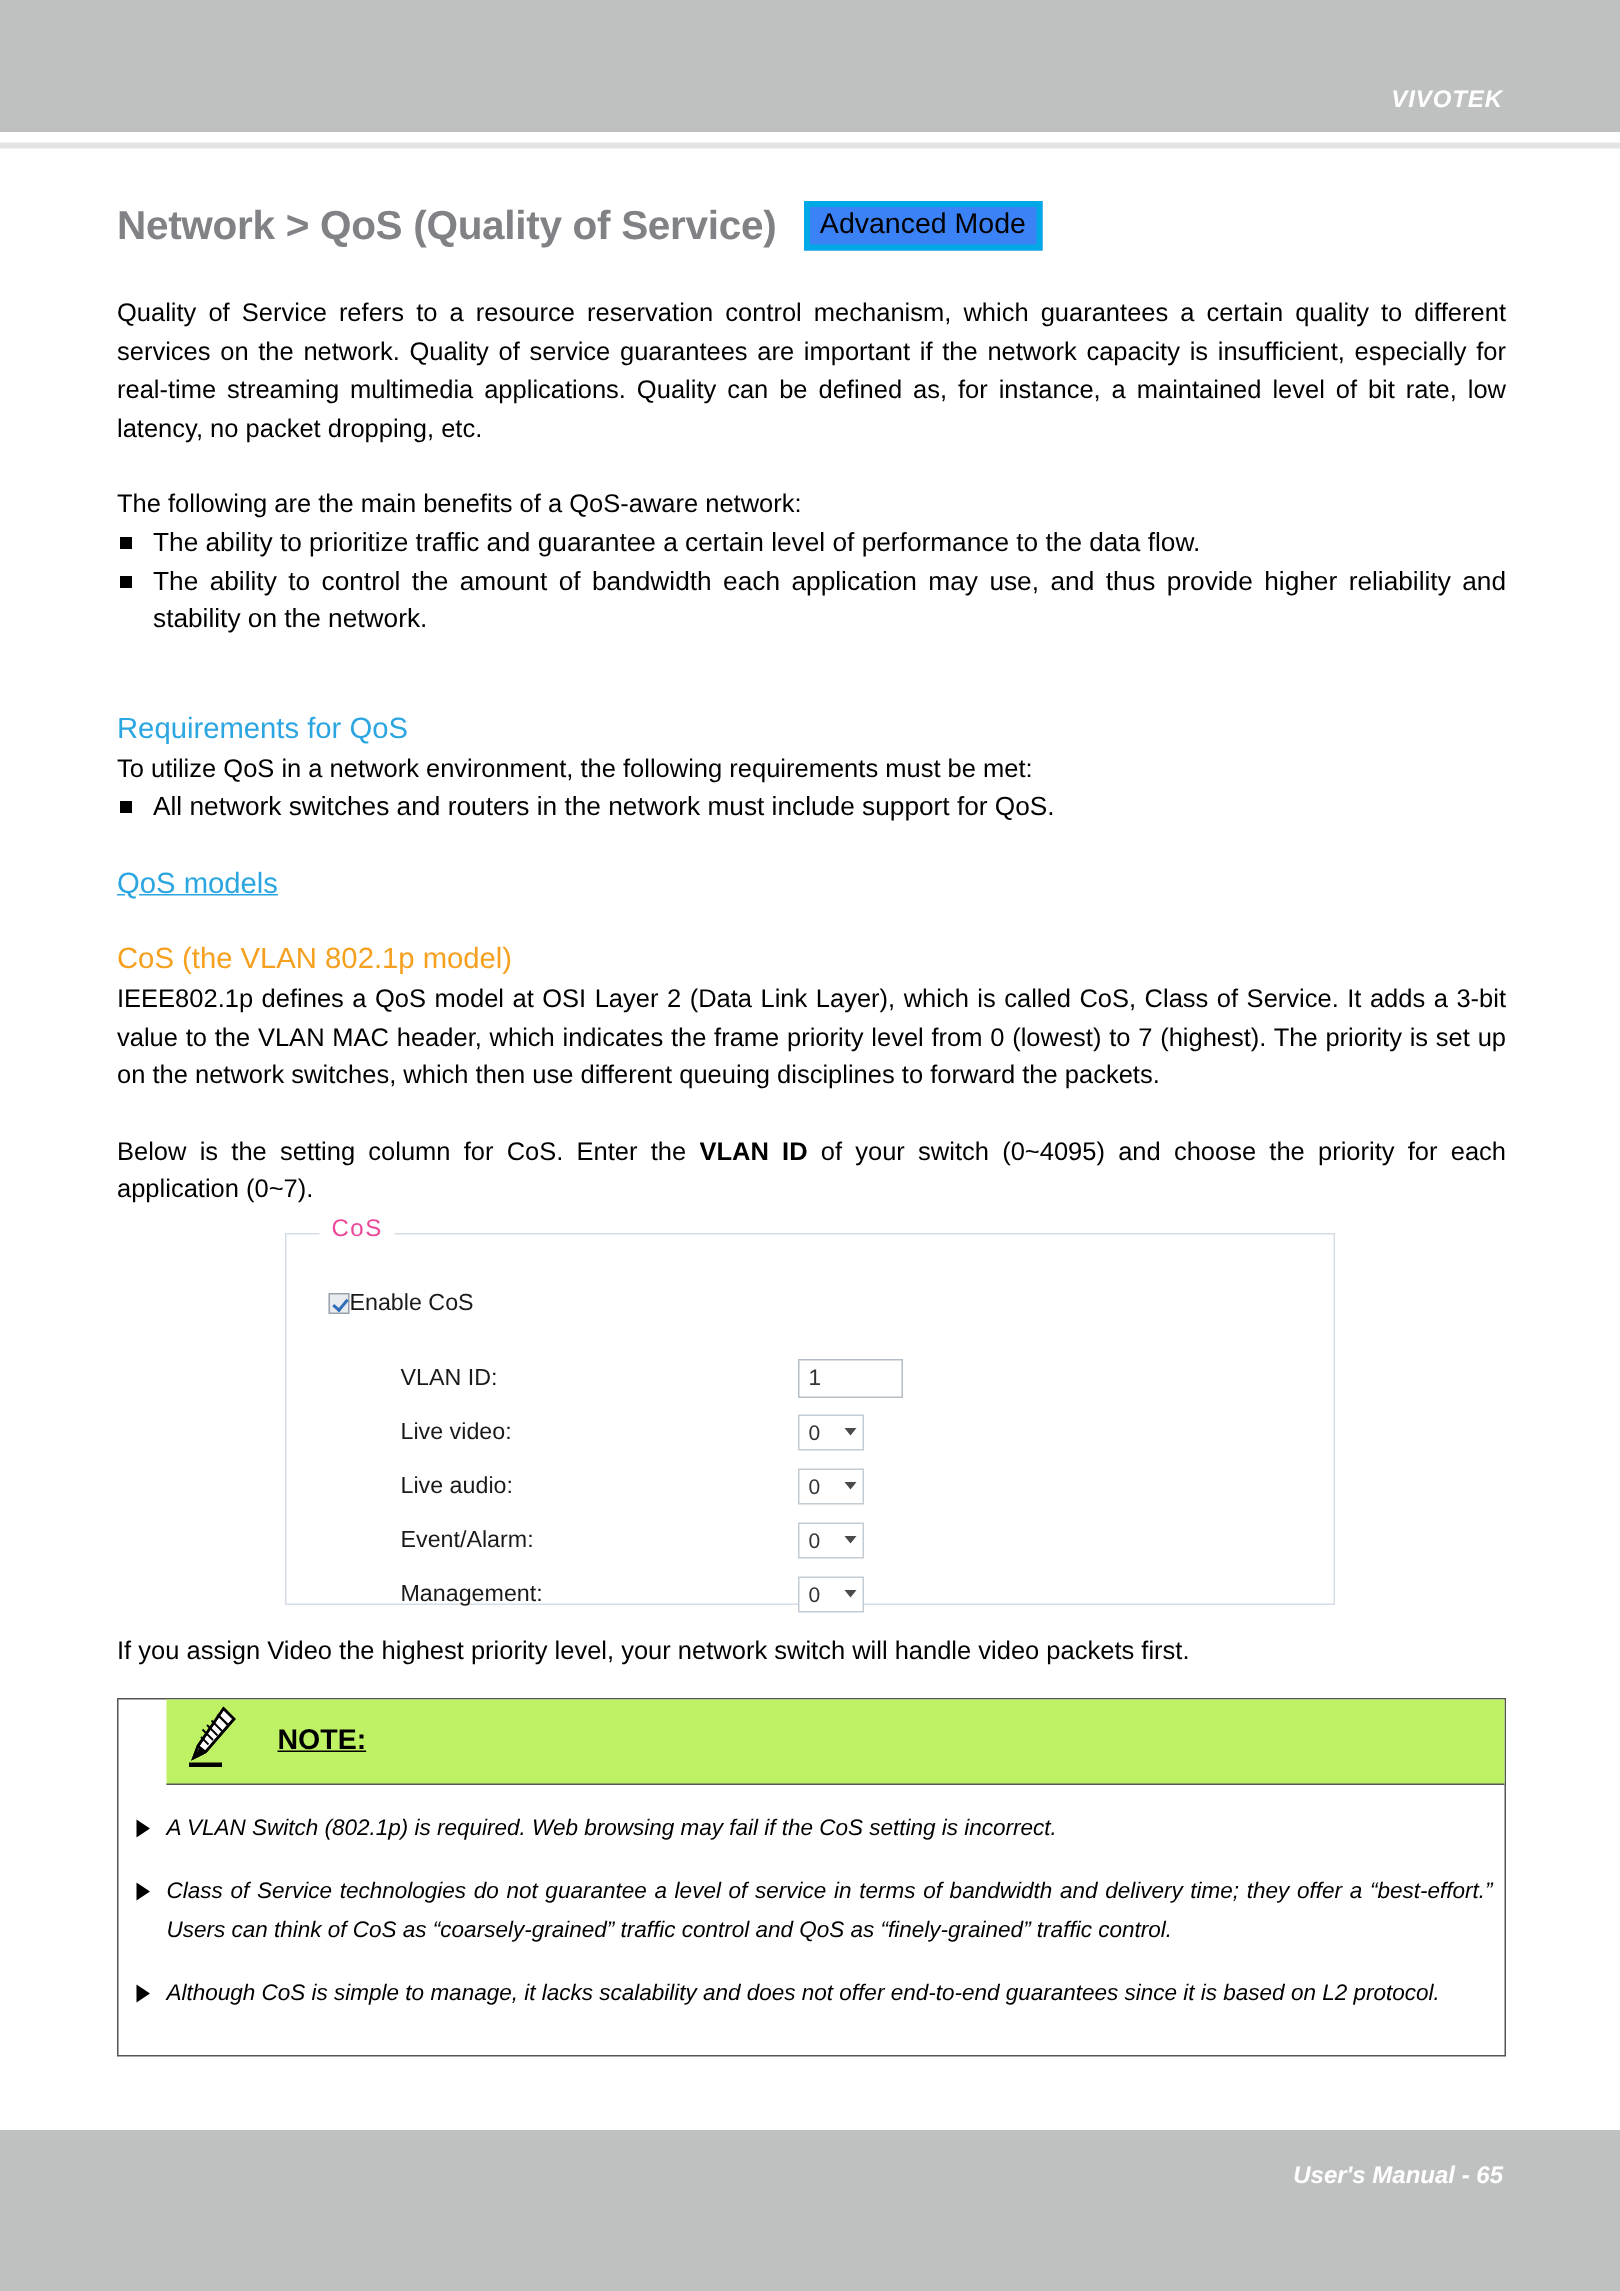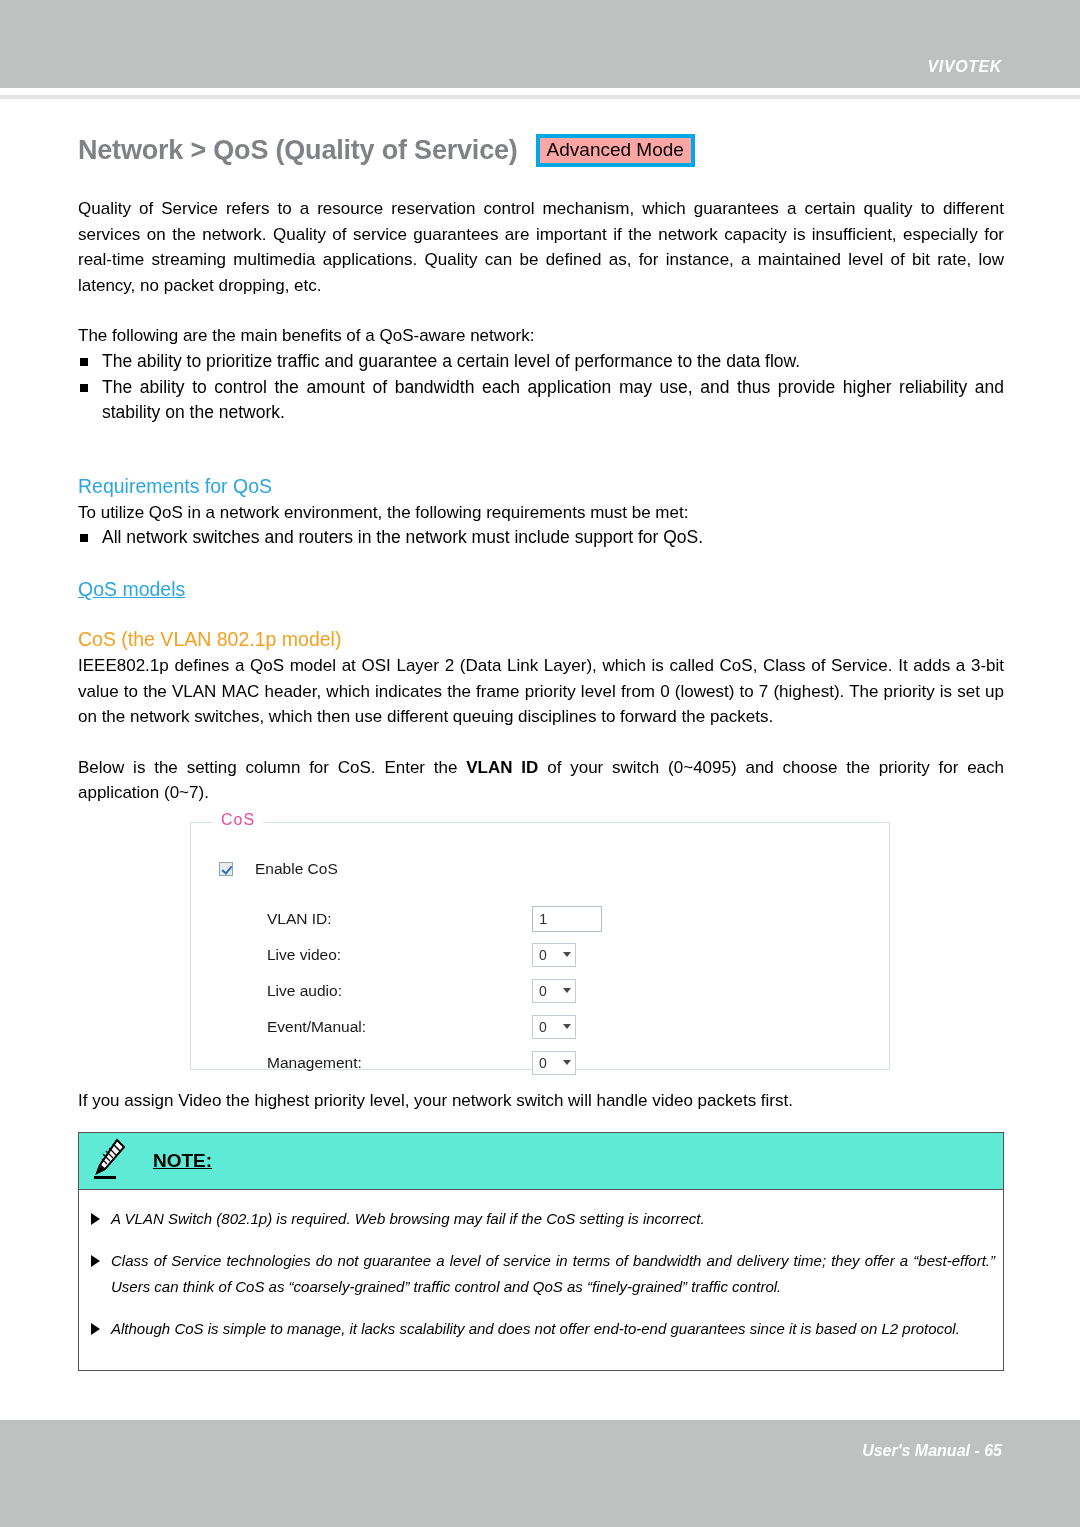--- a/index.html
+++ b/index.html
@@ -55,21 +55,21 @@
   .page-title {
     font-size: 27px;
     font-weight: bold;
     color: #808285;
     white-space: nowrap;
     letter-spacing: -0.2px;
   }
   .mode-badge {
     display: inline-block;
     border: 4px solid #00a9e6;
-    background: #fca5a5;
+    background: #3b82f6;
     padding: 1px 7px 3px 7px;
     font-size: 19px;
     color: #000;
     line-height: 1.12;
     white-space: nowrap;
   }
 
   
   .content {
     position: absolute;
@@ -150,21 +150,21 @@
     color: #ec4899;
     font-size: 16px;
     letter-spacing: 1px;
   }
   .cos-enable-row {
     position: absolute;
     top: 37px;
     left: 28px;
     display: flex;
     align-items: center;
-    gap: 22px;
+    gap: 0;
   }
   .cb {
     width: 14px;
     height: 14px;
     border: 1px solid #9aa3ab;
     background: #e9ecef;
     box-sizing: border-box;
     position: relative;
   }
   .cb::after {
@@ -232,27 +232,28 @@
 
   
   .note-box {
     margin-top: 18px;
     border: 1px solid #555;
     box-sizing: border-box;
     width: 926px;
     background: #fff;
   }
   .note-head {
-    background: #5eead4;
+    background: #bef264;
     border-bottom: 1px solid #555;
     height: 56px;
     display: flex;
     align-items: center;
     padding-left: 14px;
     gap: 26px;
+    margin-left: 32px;
   }
   .note-title {
     font-size: 19px;
     font-weight: bold;
     text-decoration: underline;
     color: #000;
   }
   .note-body {
     padding: 16px 8px 24px 10px;
   }
@@ -369,21 +370,21 @@
 
         <div class="cos-field">
           <div class="lbl">Live audio:</div>
           <div class="selbox">
             <span>0</span>
             <span class="caret"></span>
           </div>
         </div>
 
         <div class="cos-field">
-          <div class="lbl">Event/Manual:</div>
+          <div class="lbl">Event/Alarm:</div>
           <div class="selbox">
             <span>0</span>
             <span class="caret"></span>
           </div>
         </div>
 
         <div class="cos-field">
           <div class="lbl">Management:</div>
           <div class="selbox">
             <span>0</span>

